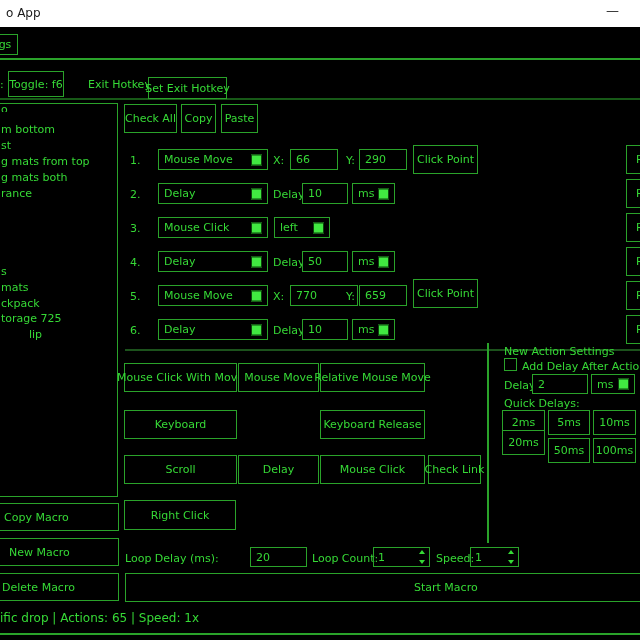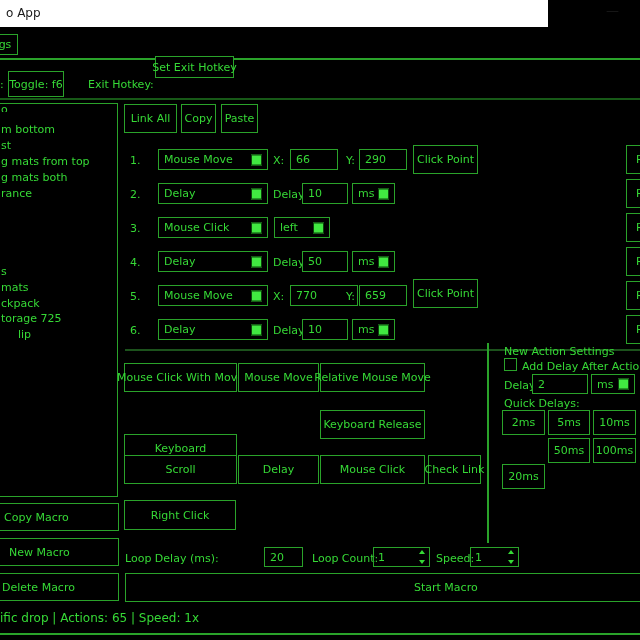--- a/index.html
+++ b/index.html
@@ -32,57 +32,57 @@
   .spin i{width:0;height:0;border-left:3px solid transparent;border-right:3px solid transparent;}
   .spin .up{border-bottom:4px solid var(--tx);}
   .spin .dn{border-top:4px solid var(--tx);}
   .num{position:absolute;color:var(--tx);font-size:11px;}
 </style>
 </head>
 <body>
 
 <div id="screen">
 
-  <div class="abs" style="left:0;top:0;width:548px;height:27px;background:#ffffff;">
+  <div class="abs" style="left:0;top:0;width:640px;height:27px;background:#ffffff;">
     <span style="position:absolute;left:6px;top:6px;color:#1a1a1a;font-size:12px;">o App</span>
     <span style="position:absolute;left:606px;top:3px;color:#1a1a1a;font-size:13px;">—</span>
   </div>
 
   <div class="btn" style="left:-8px;top:34px;width:26px;height:21px;">
     <span>gs</span>
   </div>
   <div class="hline" style="left:0;top:58px;width:640px;"></div>
 
   <span class="lbl" style="left:0;top:78px;">:</span>
   <div class="btn" style="left:8px;top:71px;width:56px;height:26px;">
     <span>Toggle: f6</span>
   </div>
   <span class="lbl" style="left:88px;top:78px;">Exit Hotkey:</span>
-  <div class="btn" style="left:148px;top:56px;width:79px;height:22px;margin-left:7px;">
+  <div class="btn" style="left:148px;top:77px;width:79px;height:22px;">
     <span>Set Exit Hotkey</span>
   </div>
 
   <div class="hline" style="left:0;top:98px;width:640px;opacity:.55;"></div>
 
   <div class="abs" style="left:-10px;top:103px;width:128px;height:394px;border:1.5px solid var(--bd);overflow:hidden;">
     <div class="abs" style="left:10px;top:-1px;height:9px;overflow:hidden;"><span>o</span></div>
     <div class="abs" style="left:10px;top:19px;"><span>m bottom</span></div>
     <div class="abs" style="left:10px;top:35px;"><span>st</span></div>
     <div class="abs" style="left:10px;top:51px;"><span>g mats from top</span></div>
     <div class="abs" style="left:10px;top:67px;"><span>g mats both</span></div>
     <div class="abs" style="left:10px;top:83px;"><span>rance</span></div>
     <div class="abs" style="left:10px;top:161px;"><span>s</span></div>
     <div class="abs" style="left:10px;top:177px;"><span>mats</span></div>
     <div class="abs" style="left:10px;top:193px;"><span>ckpack</span></div>
     <div class="abs" style="left:10px;top:208px;"><span>torage 725</span></div>
-    <div class="abs" style="left:27px;top:224px;"><span>lip</span></div>
+    <div class="abs" style="left:10px;top:224px;padding-left:28px;"><span>lip</span></div>
   </div>
 
   <div class="btn" style="left:124px;top:104px;width:53px;height:29px;">
-      <span>Link All</span>
+      <span>Check All</span>
     </div>
   <div class="btn" style="left:181px;top:104px;width:35px;height:29px;">
       <span>Copy</span>
     </div>
   <div class="btn" style="left:221px;top:104px;width:37px;height:29px;">
       <span>Paste</span>
     </div>
 
   <div class="abs" style="left:119px;top:140px;width:521px;height:209px;overflow:hidden;">
 
@@ -193,40 +193,40 @@
   <span class="lbl" style="left:504px;top:397px;">Quick Delays:</span>
   <div class="btn" style="left:502px;top:410px;width:43px;height:25px;">
       <span>2ms</span>
     </div>
   <div class="btn" style="left:548px;top:410px;width:42px;height:25px;">
       <span>5ms</span>
     </div>
   <div class="btn" style="left:593px;top:410px;width:43px;height:25px;">
       <span>10ms</span>
     </div>
-  <div class="btn" style="left:502px;top:464px;width:43px;height:25px;text-align:right;">
+  <div class="btn" style="left:502px;top:430px;width:43px;height:25px;text-align:right;">
       <span>20ms</span>
     </div>
   <div class="btn" style="left:548px;top:438px;width:42px;height:25px;">
       <span>50ms</span>
     </div>
   <div class="btn" style="left:593px;top:438px;width:43px;height:25px;">
       <span>100ms</span>
     </div>
 
   <div class="btn" style="left:124px;top:363px;width:113px;height:29px;">
       <span>Mouse Click With Move</span>
     </div>
   <div class="btn" style="left:238px;top:363px;width:81px;height:29px;">
       <span>Mouse Move</span>
     </div>
   <div class="btn" style="left:320px;top:363px;width:105px;height:29px;">
       <span>Relative Mouse Move</span>
     </div>
-  <div class="btn" style="left:124px;top:410px;width:113px;height:29px;margin-top:24px;">
+  <div class="btn" style="left:124px;top:410px;width:113px;height:29px;">
       <span>Keyboard</span>
     </div>
   <div class="btn" style="left:124px;top:455px;width:113px;height:29px;">
       <span>Scroll</span>
     </div>
   <div class="btn" style="left:320px;top:410px;width:105px;height:29px;">
       <span>Keyboard Release</span>
     </div>
   <div class="btn" style="left:238px;top:455px;width:81px;height:29px;">
       <span>Delay</span>
@@ -245,21 +245,21 @@
     <span>Copy Macro</span>
     </div>
   <div class="btn" style="left:-30px;top:538px;width:149px;height:28px;justify-content:flex-start;padding-left:38px;">
     <span>New Macro</span>
     </div>
   <div class="btn" style="left:-30px;top:573px;width:149px;height:28px;justify-content:flex-start;padding-left:31px;">
     <span>Delete Macro</span>
     </div>
 
   <span class="lbl" style="left:125px;top:552px;">Loop Delay (ms):</span>
-  <input class="inp" style="left: 264px; top: 547px; width: 39px; height: 20px;" value="20">
+  <input class="inp" style="left: 250px; top: 547px; width: 57px; height: 20px;" value="20">
   <span class="lbl" style="left:312px;top:552px;text-align:right;">Loop Count:</span>
   <div class="abs" style="left:373px;top:547px;width:57px;height:20px;border:1.5px solid var(--bd);">
     <span class="lbl" style="left:4px;top:3px;">1</span>
     <span class="spin">
         <i class="up"></i>
         <i class="dn"></i>
       </span>
   </div>
   <span class="lbl" style="left:436px;top:552px;text-align:center;">Speed:</span>
   <div class="abs" style="left:470px;top:547px;width:49px;height:20px;border:1.5px solid var(--bd);">

